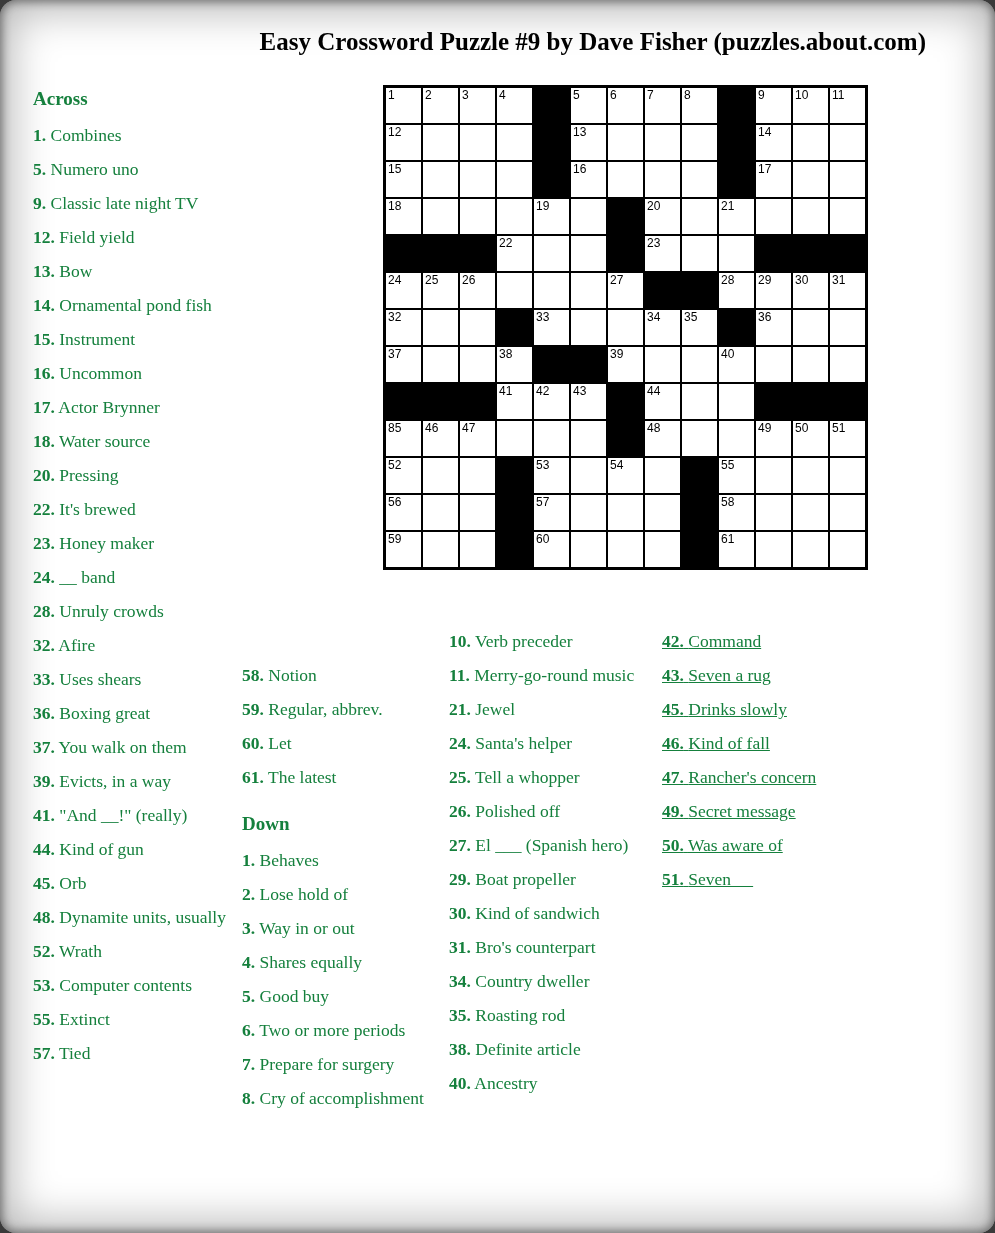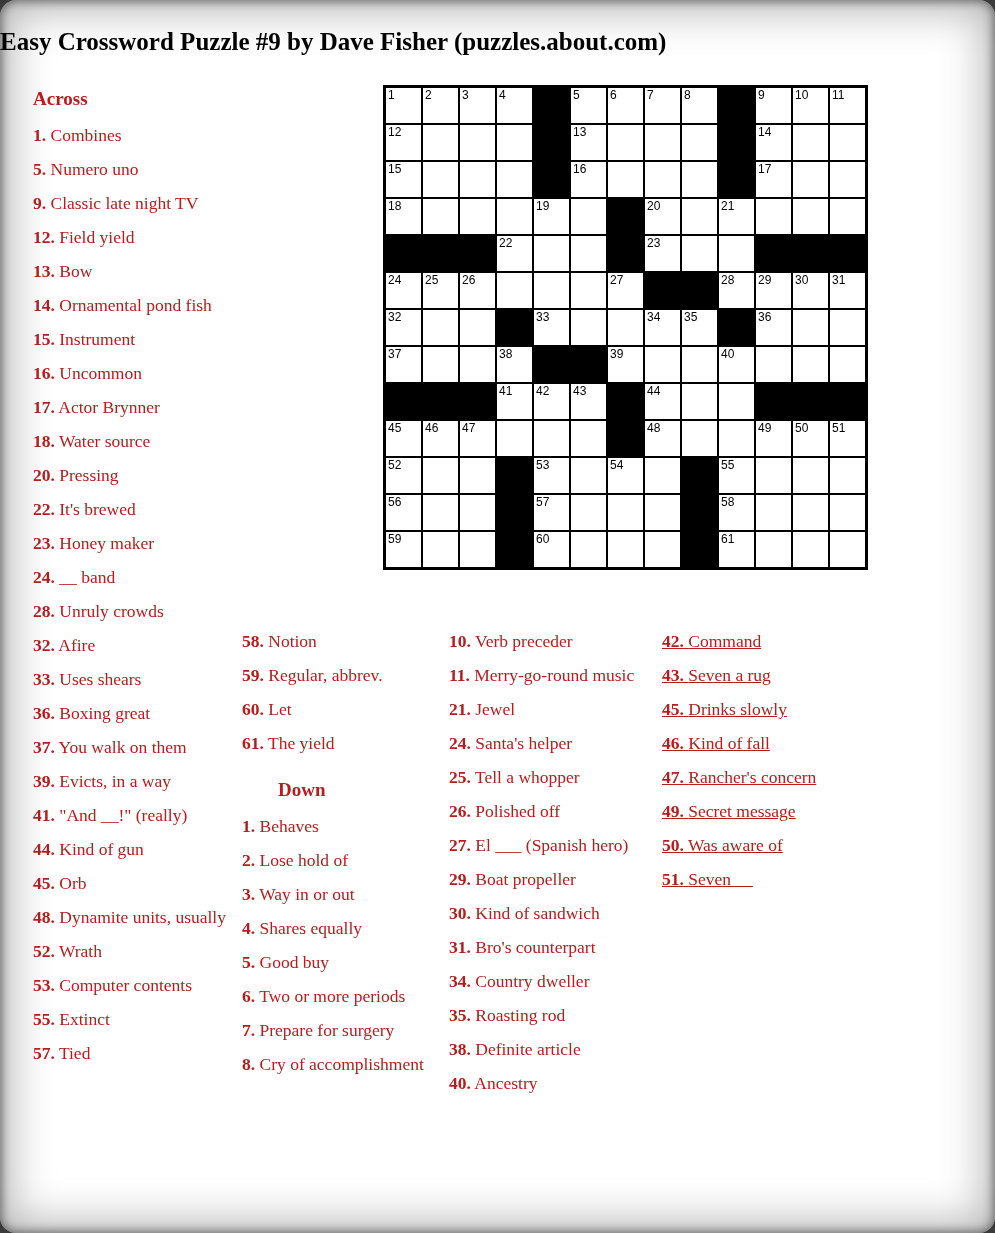--- a/index.html
+++ b/index.html
@@ -8,52 +8,53 @@
     background:#3a3a3a;
     font-family:"Liberation Serif",serif;
   }
   .page{
     position:absolute;inset:0;background:#ffffff;border-radius:16px;
     box-shadow: inset 0 0 10px 2px rgba(0,0,0,.45), inset 0 0 42px 12px rgba(0,0,0,.28);
     overflow:hidden;
   }
   .title{
     position:absolute;top:28px;left:0;width:910px;margin:0;
-    text-align:left;
+    text-align:right;
     font:bold 25px "Liberation Serif",serif;
     color:#000;
+    padding-left:16px;
   }
   
   .grid{
     position:absolute;left:383px;top:85px;
     display:grid;
     grid-template-columns:repeat(13,35px);
     grid-auto-rows:35px;
     gap:2px;
     background:#000;
     border:3px solid #000;
   }
   .cell{background:#fff;position:relative;}
   .cell.black{background:#000;}
   .num{
     position:absolute;top:0;left:2px;
     font:12px/14px "Liberation Sans",sans-serif;
     color:#000;
   }
   
-  .col{position:absolute;color:#b91c1c;}
+  .col{position:absolute;color:#15803d;}
   .col1{left:33px;top:88px;width:200px;}
-  .col2{left:242px;top:630px;width:191px;}
+  .col2{left:242px;top:664px;width:191px;}
   .col3{left:449px;top:630px;width:207px;}
   .col4{left:662px;top:630px;width:207px;text-decoration:underline;}
   .clues-header{
     font:bold 19px "Liberation Serif",serif;
     margin:0 0 14px 0;
   }
-  .clues-header.mt{margin-top:24px;margin-left:36px;}
+  .clues-header.mt{margin-top:24px;}
   .clue{
     font:17.5px/23px "Liberation Serif",serif;
     margin:0 0 11px 0;
   }
   .clue b{font-weight:bold;}
 </style>
 </head>
 <body>
 
 <div class="page">
@@ -259,21 +260,21 @@
       <div class="cell black"></div>
       <div class="cell">
         <span class="num">44</span>
       </div>
       <div class="cell"></div>
       <div class="cell"></div>
       <div class="cell black"></div>
       <div class="cell black"></div>
       <div class="cell black"></div>
       <div class="cell">
-        <span class="num">45</span>
+        <span class="num">85</span>
       </div>
       <div class="cell">
         <span class="num">46</span>
       </div>
       <div class="cell">
         <span class="num">47</span>
       </div>
       <div class="cell"></div>
       <div class="cell"></div>
       <div class="cell"></div>
@@ -381,21 +382,21 @@
       <div class="clue"><b>48.</b> <span>Dynamite units, usually</span></div>
       <div class="clue"><b>52.</b> <span>Wrath</span></div>
       <div class="clue"><b>53.</b> <span>Computer contents</span></div>
       <div class="clue"><b>55.</b> <span>Extinct</span></div>
       <div class="clue"><b>57.</b> <span>Tied</span></div>
     </div>
   <div class="col col2" id="col2">
       <div class="clue"><b>58.</b> <span>Notion</span></div>
       <div class="clue"><b>59.</b> <span>Regular, abbrev.</span></div>
       <div class="clue"><b>60.</b> <span>Let</span></div>
-      <div class="clue"><b>61.</b> <span>The yield</span></div>
+      <div class="clue"><b>61.</b> <span>The latest</span></div>
       <div class="clues-header mt">Down</div>
       <div class="clue"><b>1.</b> <span>Behaves</span></div>
       <div class="clue"><b>2.</b> <span>Lose hold of</span></div>
       <div class="clue"><b>3.</b> <span>Way in or out</span></div>
       <div class="clue"><b>4.</b> <span>Shares equally</span></div>
       <div class="clue"><b>5.</b> <span>Good buy</span></div>
       <div class="clue"><b>6.</b> <span>Two or more periods</span></div>
       <div class="clue"><b>7.</b> <span>Prepare for surgery</span></div>
       <div class="clue"><b>8.</b> <span>Cry of accomplishment</span></div>
     </div>

